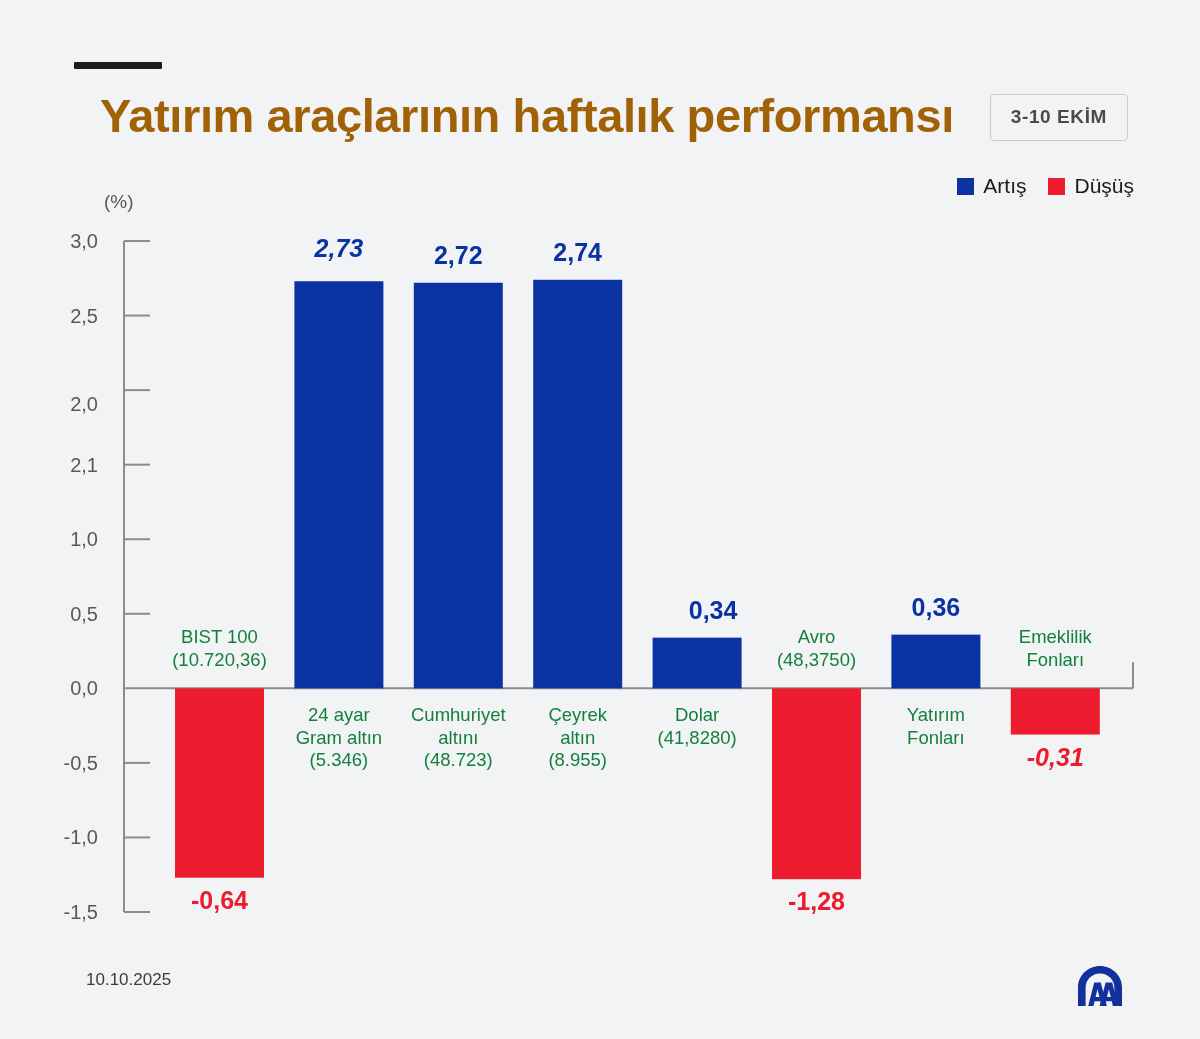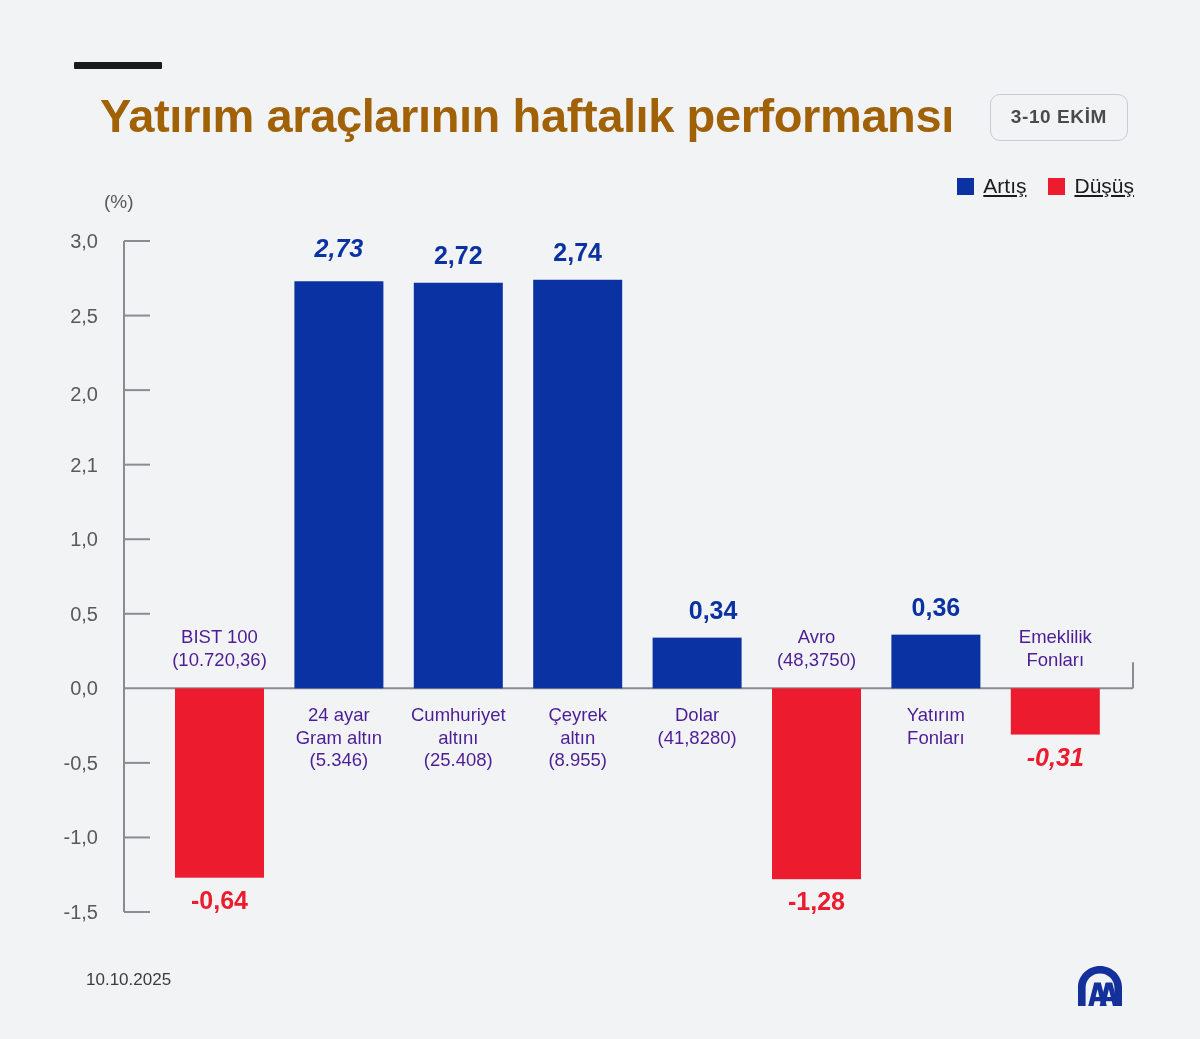--- a/index.html
+++ b/index.html
@@ -36,38 +36,37 @@
     color: #a16207;
     white-space: nowrap;
     margin-left: 28px;
   }
   #date-badge {
     position: absolute;
     right: 72px;
     top: 94px;
     padding: 11px 20px 12px 20px;
     border: 1px solid #c9cbcf;
-    border-radius: 10px;
+    border-radius: 4px;
     background: #f2f3f5;
     font-size: 19px;
     font-weight: bold;
     letter-spacing: 0.6px;
     color: #4a4a4a;
     white-space: nowrap;
   }
 
   
   #legend {
     position: absolute;
     right: 66px;
     top: 174px;
     display: flex;
     align-items: center;
     gap: 22px;
-    text-decoration: underline;
   }
   .legend-item {
     display: flex;
     align-items: center;
     gap: 9px;
   }
   .legend-swatch {
     width: 17px;
     height: 17px;
     display: block;
@@ -108,21 +107,21 @@
     text-align: center;
     white-space: nowrap;
   }
   .bar-value.pos { color: #0b32a3; }
   .bar-value.neg { color: #ed1b2e; }
   .cat-label {
     position: absolute;
     text-align: center;
     font-size: 18.5px;
     line-height: 1.22;
-    color: #4c1d95;
+    color: #15803d;
     white-space: pre-line;
   }
 
   
   #footer-date {
     position: absolute;
     left: 86px;
     top: 970px;
     font-size: 17px;
     color: #3c3c3c;
@@ -176,39 +175,39 @@
       <rect x="413.8" y="282.75111111111096" width="89" height="405.5822222222223" fill="#0b32a3"></rect>
       <rect x="533.2" y="279.7688888888888" width="89" height="408.56444444444446" fill="#0b32a3"></rect>
       <rect x="652.6" y="637.6355555555556" width="89" height="50.697777777777674" fill="#0b32a3"></rect>
       <rect x="772" y="688.3333333333333" width="89" height="190.86222222222227" fill="#ed1b2e"></rect>
       <rect x="891.4000000000001" y="634.6533333333334" width="89" height="53.679999999999836" fill="#0b32a3"></rect>
       <rect x="1010.8000000000001" y="688.3333333333333" width="89" height="46.22444444444454" fill="#ed1b2e"></rect>
     </svg>
   <div id="plot-overlay">
       <div class="ytick-label" style="left: 28px; top: 241px;">3,0</div>
       <div class="ytick-label" style="left: 28px; top: 315.556px;">2,5</div>
-      <div class="ytick-label" style="left: 28px; top: 394px;">2,0</div>
+      <div class="ytick-label" style="left: 28px; top: 404px;">2,0</div>
       <div class="ytick-label" style="left: 28px; top: 464.667px;">2,1</div>
       <div class="ytick-label" style="left: 28px; top: 539.222px;">1,0</div>
       <div class="ytick-label" style="left: 28px; top: 613.778px;">0,5</div>
       <div class="ytick-label" style="left: 28px; top: 688.333px;">0,0</div>
       <div class="ytick-label" style="left: 28px; top: 762.889px;">-0,5</div>
       <div class="ytick-label" style="left: 28px; top: 837.444px;">-1,0</div>
       <div class="ytick-label" style="left: 28px; top: 912px;">-1,5</div>
       <div class="bar-value neg" style="left: 145px; width: 149px; top: 885.704px;">-0,64</div>
       <div class="cat-label" style="left: 143px; width: 153px; top: 626.333px;">BIST 100
 (10.720,36)</div>
       <div class="bar-value pos" style="left: 264.4px; width: 149px; top: 234px; font-style: italic;">2,73</div>
       <div class="cat-label" style="left: 262.4px; width: 153px; top: 704.333px;">24 ayar
 Gram altın
 (5.346)</div>
       <div class="bar-value pos" style="left: 383.8px; width: 149px; top: 240.751px;">2,72</div>
       <div class="cat-label" style="left: 381.8px; width: 153px; top: 704.333px;">Cumhuriyet
 altını
-(25.408)</div>
+(48.723)</div>
       <div class="bar-value pos" style="left: 503.2px; width: 149px; top: 237.769px;">2,74</div>
       <div class="cat-label" style="left: 501.2px; width: 153px; top: 704.333px;">Çeyrek
 altın
 (8.955)</div>
       <div class="bar-value pos" style="left: 622.6px; width: 149px; top: 595.636px; padding-left: 16px;">0,34</div>
       <div class="cat-label" style="left: 620.6px; width: 153px; top: 704.333px;">Dolar
 (41,8280)</div>
       <div class="bar-value neg" style="left: 742px; width: 149px; top: 887.196px;">-1,28</div>
       <div class="cat-label" style="left: 740px; width: 153px; top: 626.333px;">Avro
 (48,3750)</div>

